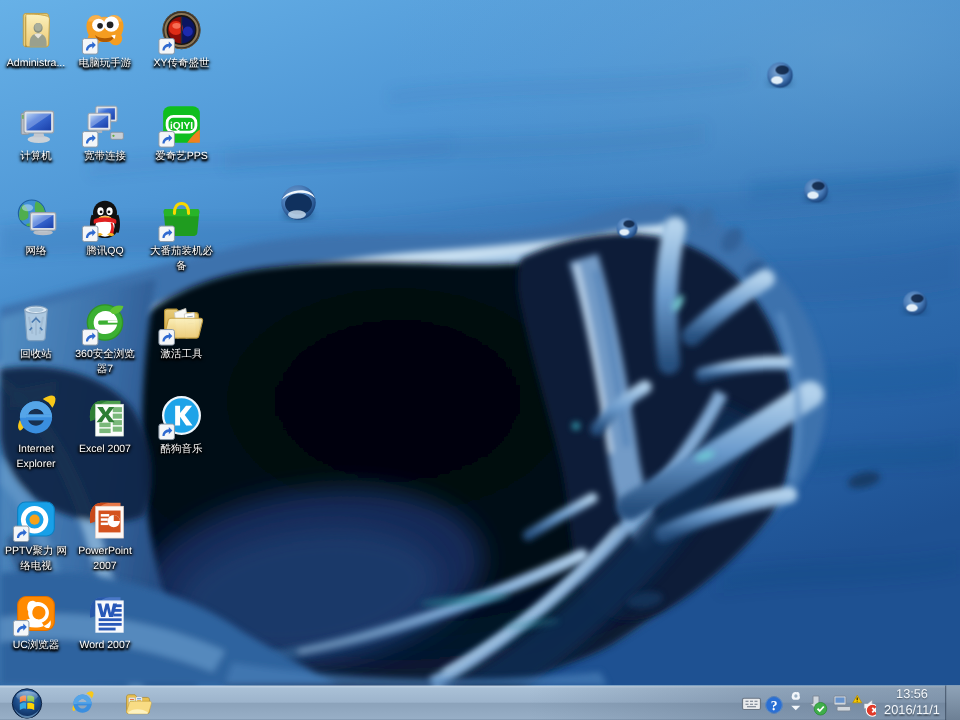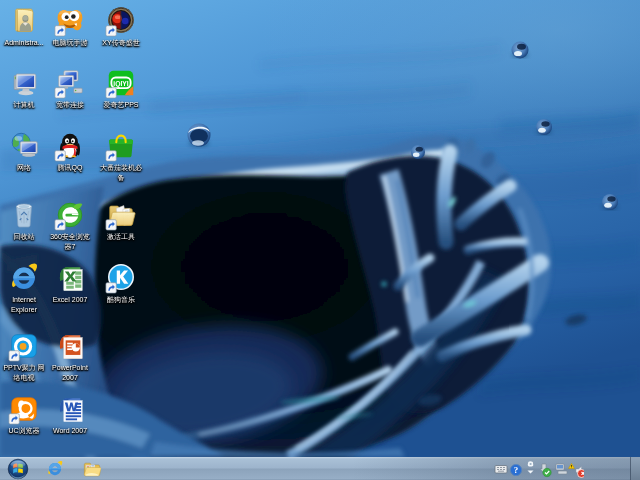--- a/index.html
+++ b/index.html
@@ -517,16 +517,17 @@
   <rect x="63" y="6" width="6" height="3.5" fill="#3a78c8" opacity="0.7"></rect>
   <rect x="64" y="12" width="9" height="3" rx="0.8" fill="#cfd6dd" stroke="#7a8694" stroke-width="0.6"></rect>
   <path d="M74.5,9.5 L77.5,4.5 L80.5,9.5 Z" fill="#f8c800" stroke="#b89000" stroke-width="0.5"></path>
   <path d="M77.5,6 L77.5,7.8 M77.5,8.7 L77.5,9" stroke="#4a3a00" stroke-width="0.9"></path>
 
   <path d="M74,11 L76.5,11 L79.5,8.5 L79.5,17 L76.5,14.5 L74,14.5 Z" fill="#eef2f6" stroke="#8a96a4" stroke-width="0.5" transform="translate(8,-1)"></path>
   <circle cx="89.5" cy="14.5" r="4" fill="#e03a2a" stroke="#fff" stroke-width="0.7" transform="translate(-2,0)"></circle>
   <path d="M86,13 L89,16 M89,13 L86,16" stroke="#fff" stroke-width="1.2" transform="translate(1.5,-0.1)"></path>
  </svg>
 
+ <div id="clock">13:56<br>2016/11/1</div>
       <div style="position:absolute;left:630px;top:0;width:1px;height:23px;background:rgba(40,55,75,0.55)"></div>
       <div style="position:absolute;left:631px;top:0;width:9px;height:23px;background:linear-gradient(180deg,#8fa3b8,#6d8095)"></div>
 </div>
 </div>
 
 </body></html>

